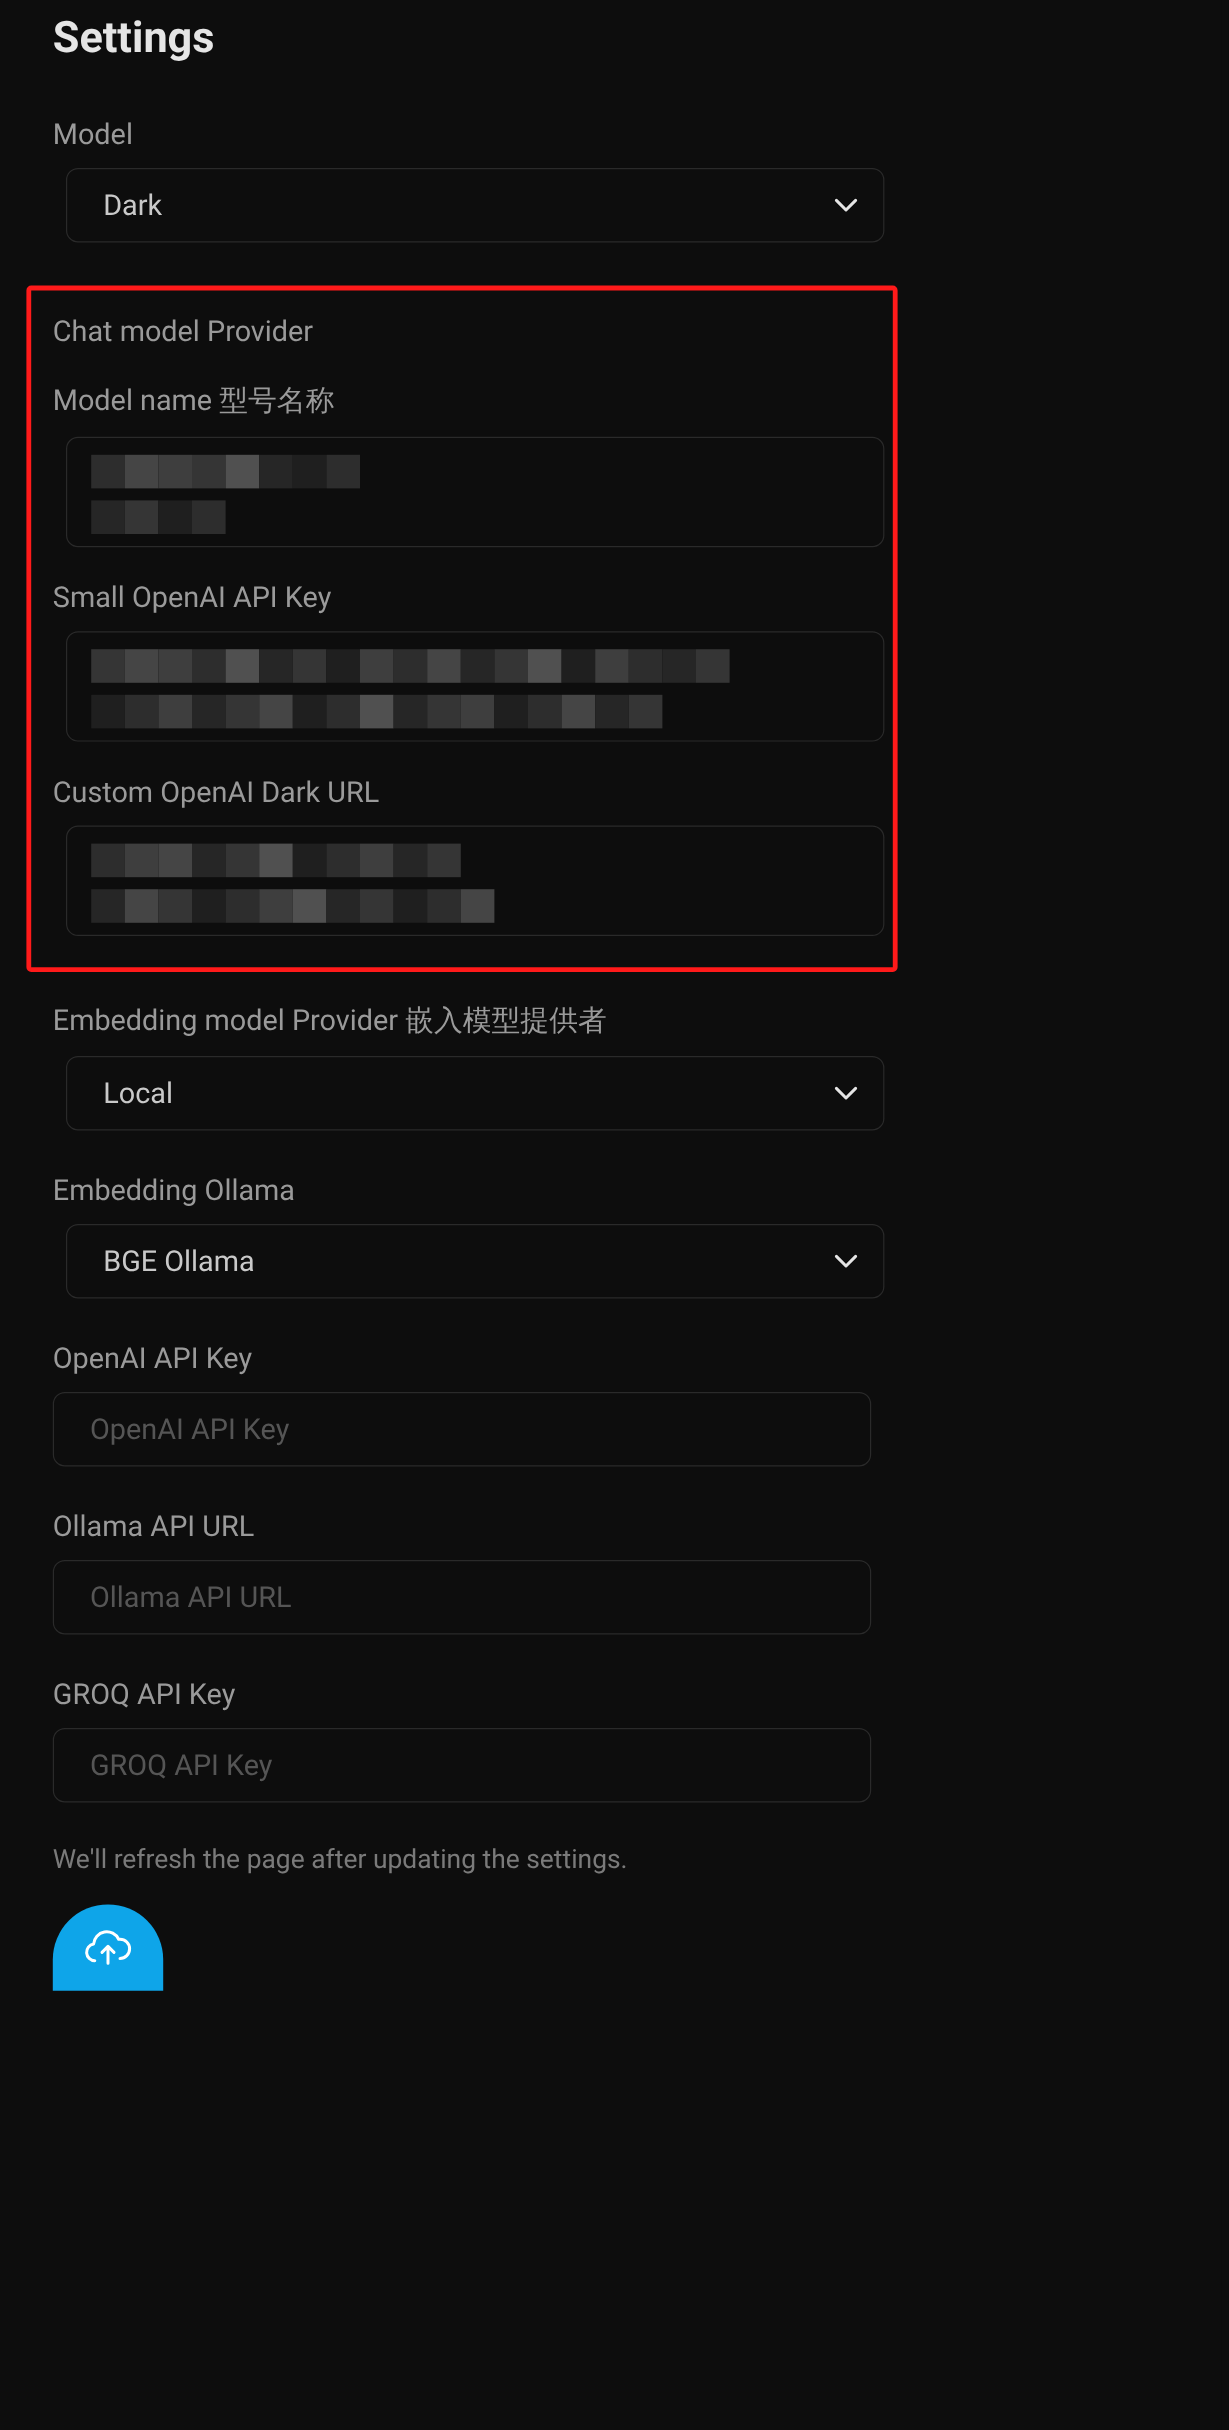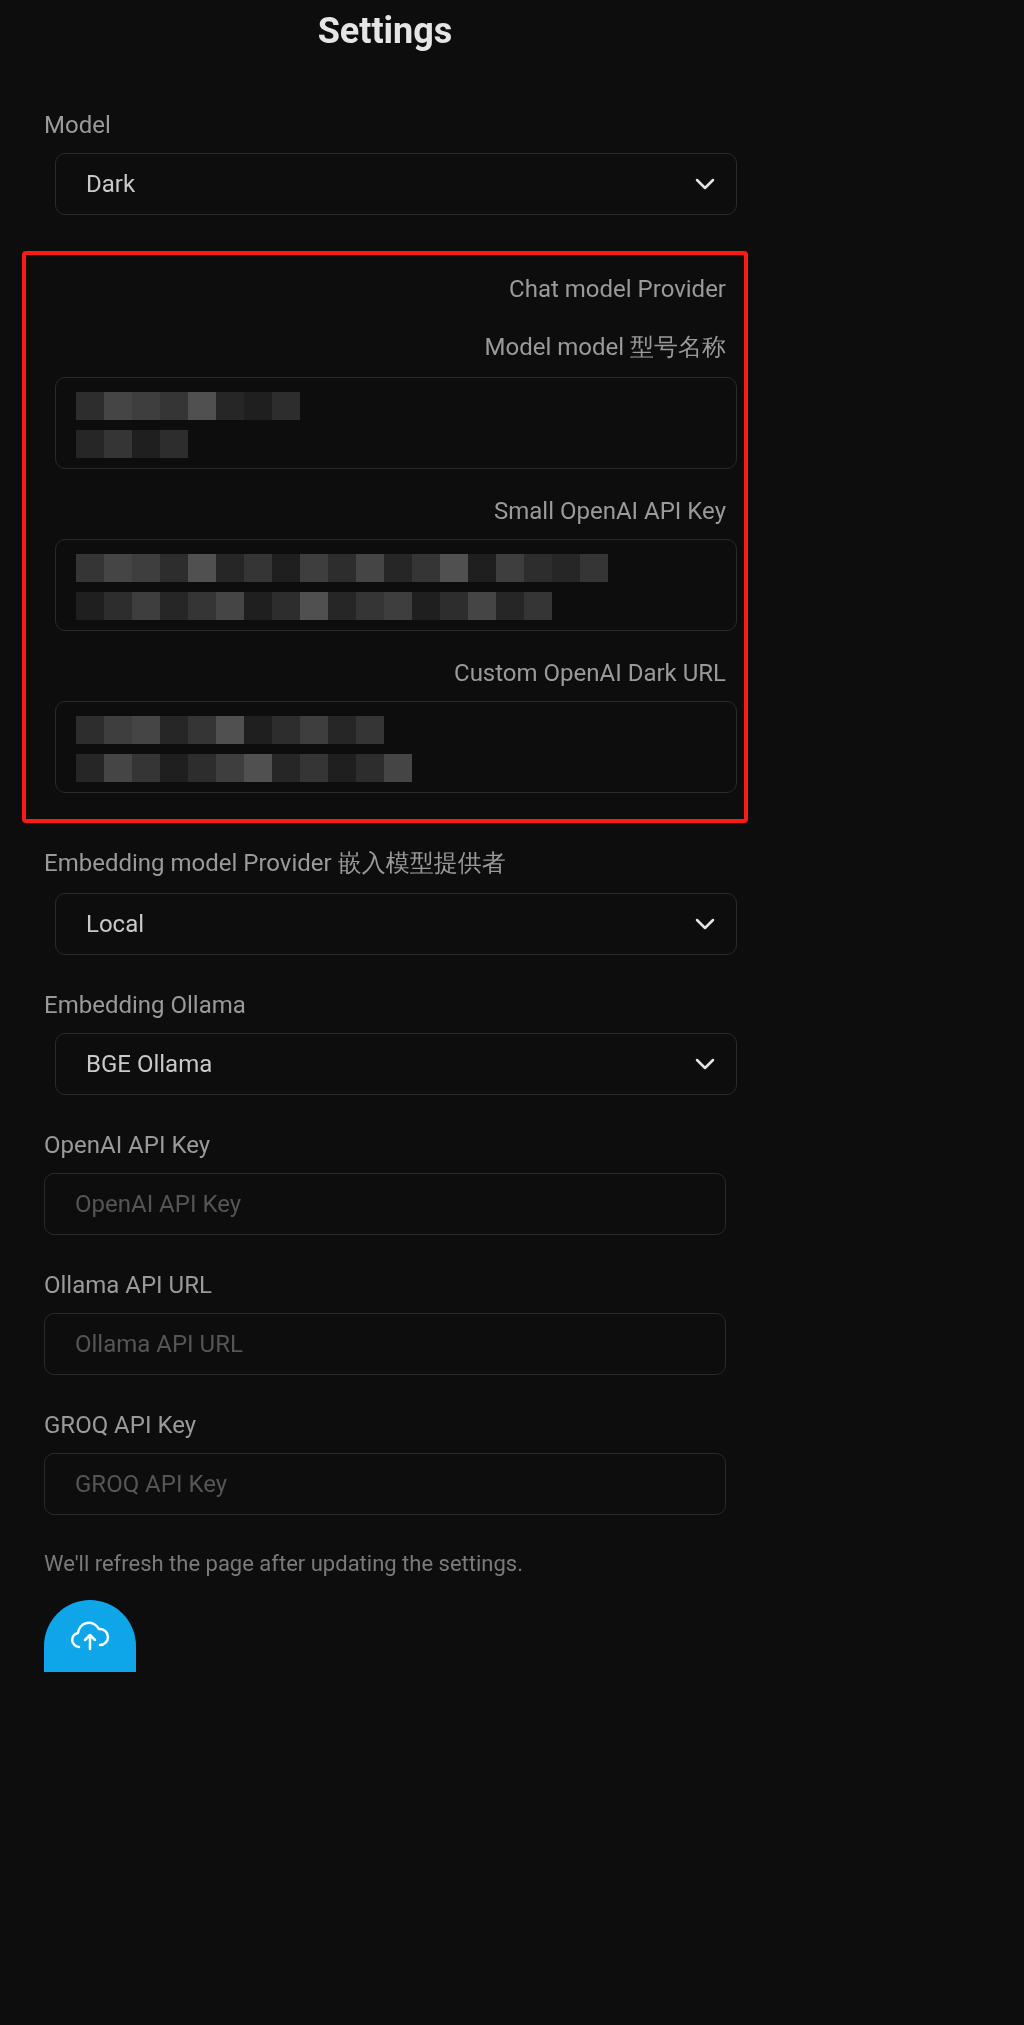--- a/index.html
+++ b/index.html
@@ -12,22 +12,21 @@
   position: relative;
 }
 .panel {
   width: 770px;
   padding: 10px 44px 40px 44px;
 }
 h1 {
   color: #e5e5e5;
   font-size: 36px;
   font-weight: 700;
-  margin-bottom: 59px;
-  text-align: center;
+  margin-bottom: 46px;
 }
 .field {
   margin-bottom: 36px;
 }
 .label {
   color: #9a9a9a;
   font-size: 24px;
   font-weight: 400;
   margin-bottom: 14px;
   display: block;
@@ -60,21 +59,21 @@
 .chev svg { display: block; }
 
 .highlight-box {
   border: 4px solid #ff1a1a;
   border-radius: 4px;
   padding: 20px 18px 18px 18px;
   margin-left: -22px;
   margin-right: -22px;
   margin-bottom: 24px;
 }
-.highlight-box .field { margin-bottom: 28px; text-align: right; }
+.highlight-box .field { margin-bottom: 28px; }
 .highlight-box .field:last-child { margin-bottom: 8px; }
 
 
 .mosaic {
   display: flex;
   gap: 0;
   padding: 14px 20px 10px 20px;
 }
 .mosaic .cell {
   height: 28px;
@@ -131,21 +130,21 @@
     </div>
   </div>
 
   <div class="highlight-box">
 
     <div class="field">
       <span class="label">Chat model Provider</span>
     </div>
 
     <div class="field">
-      <span class="label">Model model 型号名称</span>
+      <span class="label">Model name 型号名称</span>
       <div class="input-wrap">
         <div class="input" style="padding:0;">
           <div class="mosaic">
             <div class="cell blk-c" style="width:28px"></div>
               <div class="cell blk-f" style="width:28px"></div>
               <div class="cell blk-a" style="width:28px"></div>
               <div class="cell blk-b" style="width:28px"></div>
               <div class="cell blk-g" style="width:28px"></div>
               <div class="cell blk-d" style="width:28px"></div>
               <div class="cell blk-e" style="width:28px"></div>

